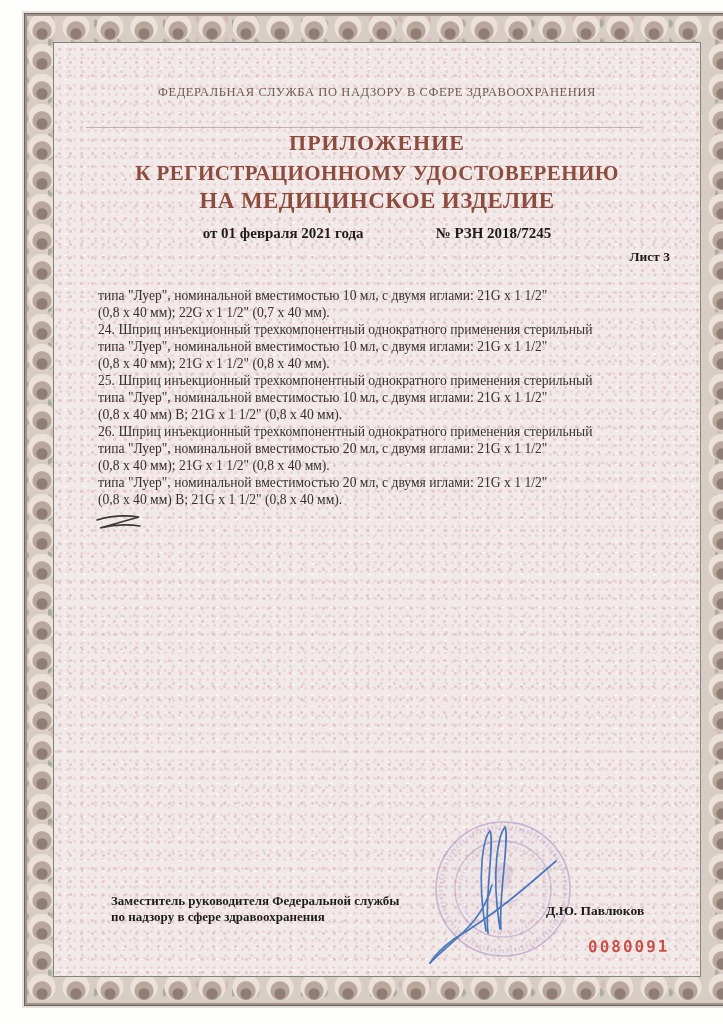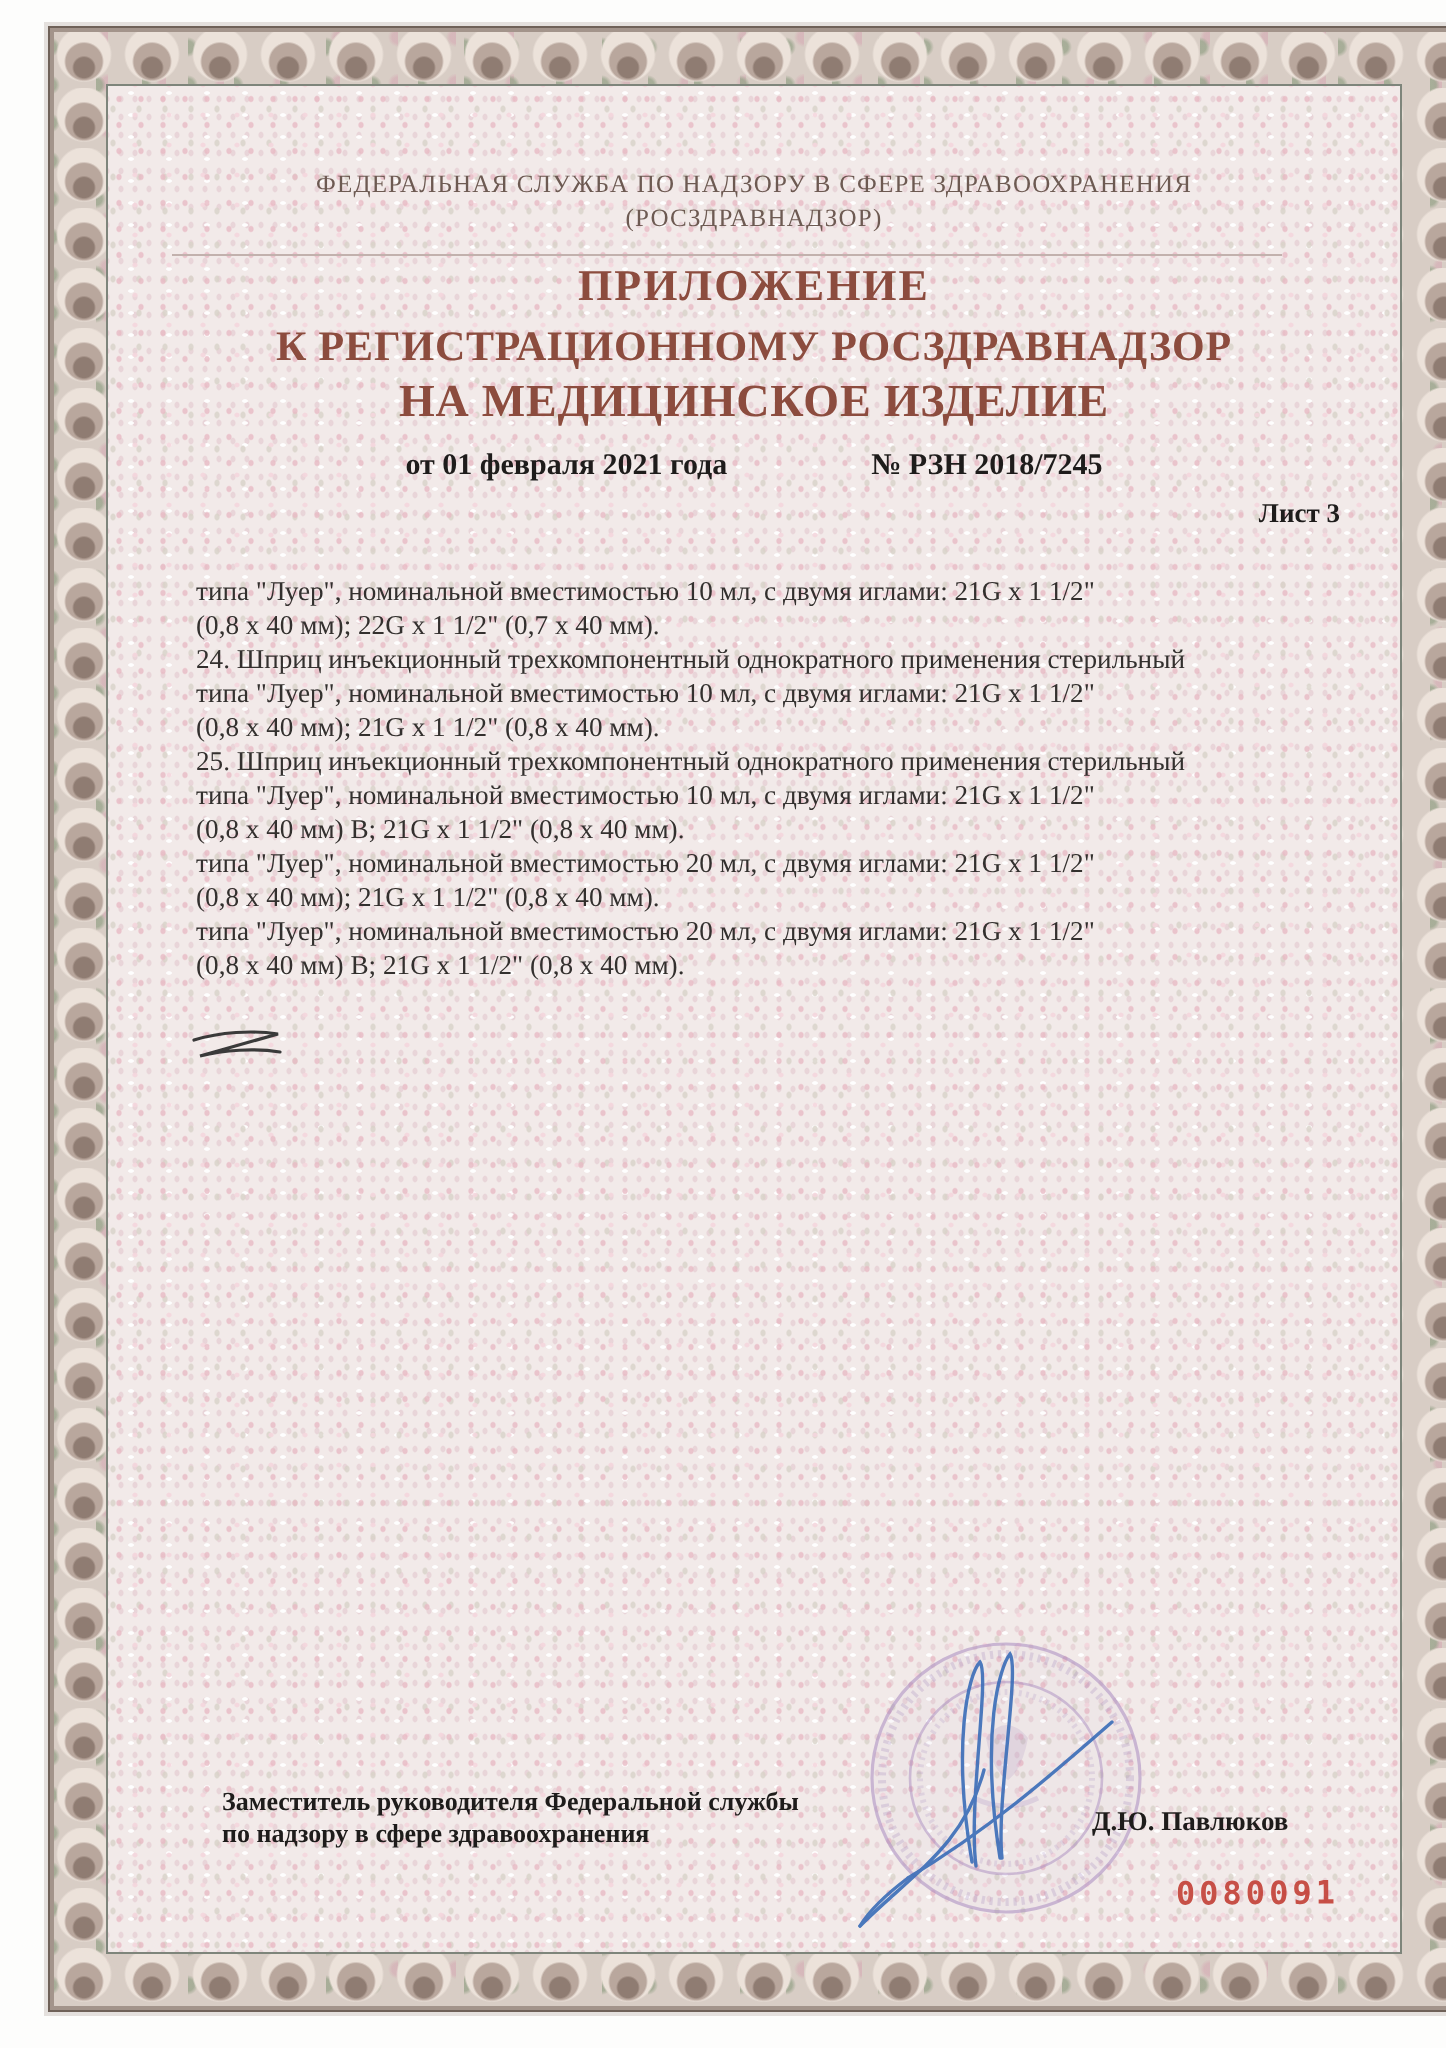--- a/index.html
+++ b/index.html
@@ -60,47 +60,47 @@
 </style>
 </head>
 <body>
 
 <div class="page">
   <div class="frame">
     <div class="paper">
 
       <div class="abs header-block">
         <div class="header-l1">ФЕДЕРАЛЬНАЯ СЛУЖБА ПО НАДЗОРУ В СФЕРЕ ЗДРАВООХРАНЕНИЯ</div>
-        <div class="header-l2">(РОСЗДРАВНАДЗОР)</div>
       </div>
 
       <div class="abs rule"></div>
 
       <div class="abs title-block">
         <div class="title-l1">ПРИЛОЖЕНИЕ</div>
-        <div class="title-l2">К РЕГИСТРАЦИОННОМУ РОСЗДРАВНАДЗОР</div>
+        <div class="title-l2">К РЕГИСТРАЦИОННОМУ УДОСТОВЕРЕНИЮ</div>
         <div class="title-l3">НА МЕДИЦИНСКОЕ ИЗДЕЛИЕ</div>
       </div>
 
       <div class="abs meta-row">
         <span>от  01 февраля 2021 года</span>
         <span>№  РЗН 2018/7245</span>
       </div>
 
       <div class="abs sheet">Лист  3</div>
 
       <div class="abs body-block">
         <div>типа "Луер", номинальной вместимостью 10 мл, с двумя иглами: 21G x 1 1/2"</div>
         <div>(0,8 x 40 мм); 22G x 1 1/2" (0,7 x 40 мм).</div>
         <div>24. Шприц инъекционный трехкомпонентный однократного применения стерильный</div>
         <div>типа "Луер", номинальной вместимостью 10 мл, с двумя иглами: 21G x 1 1/2"</div>
         <div>(0,8 x 40 мм); 21G x 1 1/2" (0,8 x 40 мм).</div>
         <div>25. Шприц инъекционный трехкомпонентный однократного применения стерильный</div>
         <div>типа "Луер", номинальной вместимостью 10 мл, с двумя иглами: 21G x 1 1/2"</div>
         <div>(0,8 x 40 мм) В; 21G x 1 1/2" (0,8 x 40 мм).</div>
+        <div>26. Шприц инъекционный трехкомпонентный однократного применения стерильный</div>
         <div>типа "Луер", номинальной вместимостью 20 мл, с двумя иглами: 21G x 1 1/2"</div>
         <div>(0,8 x 40 мм); 21G x 1 1/2" (0,8 x 40 мм).</div>
         <div>типа "Луер", номинальной вместимостью 20 мл, с двумя иглами: 21G x 1 1/2"</div>
         <div>(0,8 x 40 мм) В; 21G x 1 1/2" (0,8 x 40 мм).</div>
       </div>
 
       <div class="abs zmark-wrap">
         <svg width="52" height="24" viewBox="0 0 52 24">
           <path d="M3,7 C16,3 32,2 45,4 L6,15 C18,12 33,11 46,13" fill="none" stroke="#3a3a3a" stroke-width="1.6" stroke-linecap="round"></path>
         </svg>

